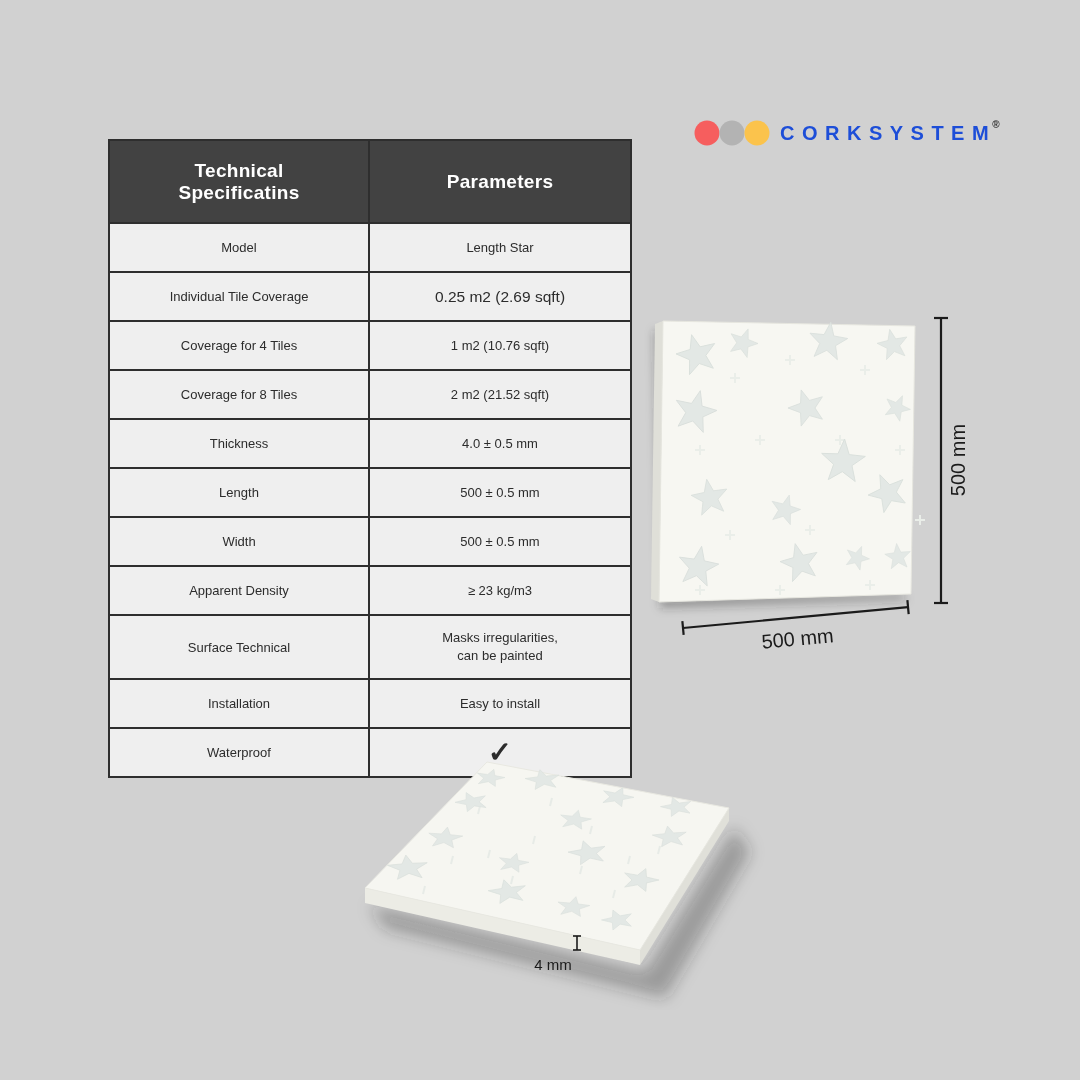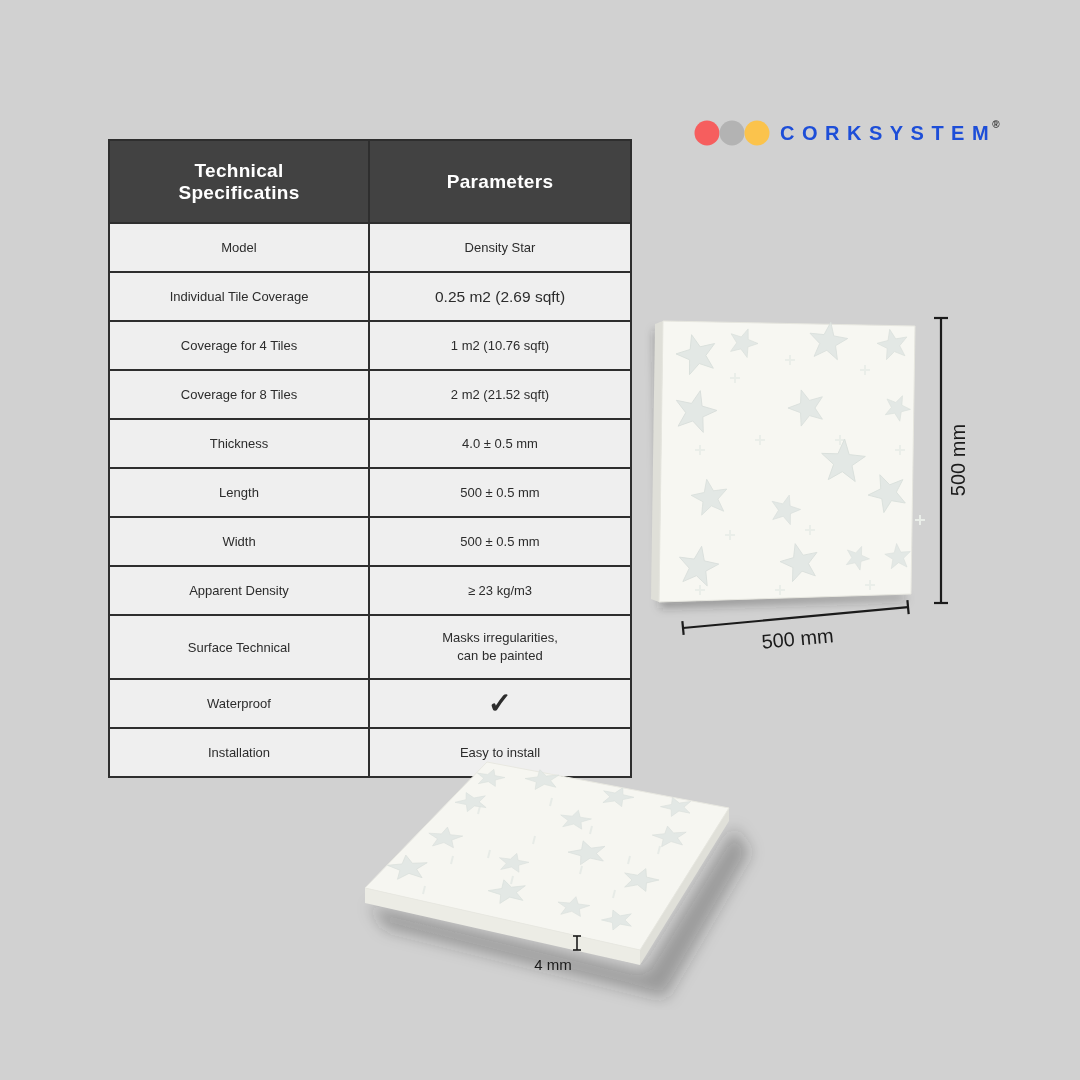--- a/index.html
+++ b/index.html
@@ -63,21 +63,21 @@
       </colgroup>
     <thead>
       <tr>
         <th>Technical Specificatins</th>
         <th>Parameters</th>
       </tr>
     </thead>
     <tbody>
     <tr>
       <td>Model</td>
-      <td>Density Star</td>
+      <td>Length Star</td>
     </tr>
 
     <tr>
       <td>Individual Tile Coverage</td>
       <td class="small">0.25 m2 (2.69 sqft)</td>
     </tr>
 
     <tr>
       <td>Coverage for 4 Tiles</td>
       <td>1 m2 (10.76 sqft)</td>
@@ -108,27 +108,27 @@
       <td>≥ 23 kg/m3</td>
     </tr>
 
     <tr>
       <td>Surface Technical</td>
       <td class="multiline">Masks irregularities,
 can be painted</td>
     </tr>
 
     <tr>
+      <td>Installation</td>
+      <td>Easy to install</td>
+    </tr>
+
+    <tr>
       <td>Waterproof</td>
       <td class="check">✓</td>
-    </tr>
-
-    <tr>
-      <td>Installation</td>
-      <td>Easy to install</td>
     </tr>
   </tbody>
   </table>
 
   <div class="brand">
     <svg class="brand-dots" width="78" height="28" viewBox="0 0 78 28">
       <circle cx="13" cy="14" r="12.5" fill="#f65e5e"></circle>
       <circle cx="38" cy="14" r="12.5" fill="#b3b3b3"></circle>
       <circle cx="63" cy="14" r="12.5" fill="#fbc34c"></circle>
     </svg>

